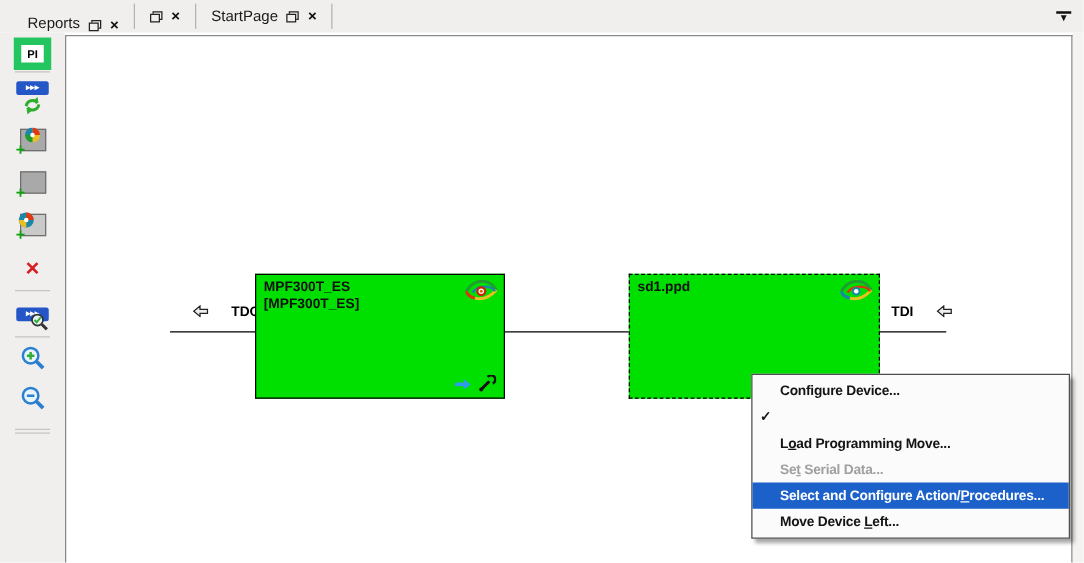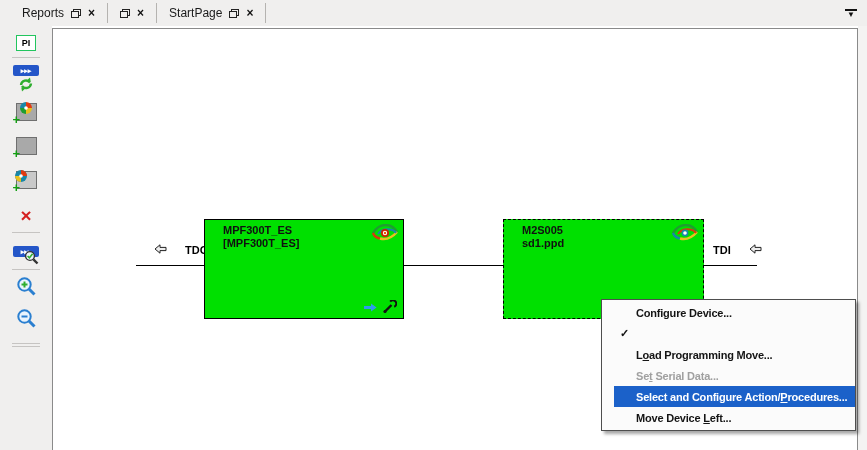--- a/index.html
+++ b/index.html
@@ -10,42 +10,42 @@
   }
   
   .tabbar{
     position:absolute;left:0;top:0;width:867px;height:26px;
     background:#f0efee;display:flex;align-items:center;
   }
   .tab{
     display:flex;align-items:center;gap:7px;height:24px;
     padding:0 12px;font-size:12px;color:#1a1a1a;cursor:default;
   }
-  .tab:first-child{padding-left:22px;}
+  .tab:first-child{padding-left:22px;align-items:flex-end;}
   .tab.active .tab-label{color:#2626cc;}
   .tab-label{white-space:nowrap;}
   .ic-float{position:relative;width:10px;height:9px;display:inline-block;}
   .ic-float::before{content:"";position:absolute;right:0;top:0;width:6px;height:5px;border:1px solid #222;}
   .ic-float::after{content:"";position:absolute;left:0;bottom:0;width:6px;height:5px;border:1px solid #222;background:#f0efee;}
   .ic-close{font-size:12px;font-weight:bold;color:#111;line-height:10px;}
   .tab-sep{width:1px;height:20px;background:#b5b3b0;}
   .tab-overflow{margin-left:auto;margin-right:10px;width:12px;text-align:center;}
   .tab-overflow .bar{display:block;height:2px;background:#111;margin-bottom:1px;}
   .tab-overflow .tri{font-size:8px;color:#111;line-height:6px;display:block;}
   
   .toolbar{
     position:absolute;left:0;top:26px;width:52px;height:424px;
     background:#f0efee;display:flex;flex-direction:column;align-items:center;
     padding-top:6px;box-sizing:border-box;
   }
   .tb-btn{width:34px;display:flex;align-items:center;justify-content:center;position:relative;}
   .tb-sep{width:28px;height:1px;background:#c6c4c2;margin:3px 0;}
   .tb-sep.dbl{margin:1px 0;}
   .pi-box{
-    width:18px;height:14px;border:1px solid #22c55e;background:#fff;
+    width:18px;height:14px;border:6px solid #22c55e;background:#fff;
     font-size:9px;font-weight:bold;color:#000;display:flex;align-items:center;justify-content:center;
   }
   .blue-arrows{
     width:26px;height:11px;background:#2456c8;border-radius:2px;color:#fff;
     font-size:7px;line-height:11px;text-align:center;letter-spacing:0;font-weight:bold;
   }
   .stamp{width:19px;height:16px;background:#a9a9a9;border:1px solid #6f6f6f;position:relative;}
   .plus{
     position:absolute;left:-4px;bottom:-6px;color:#13a013;font-size:13px;font-weight:bold;line-height:12px;
   }
@@ -56,36 +56,36 @@
     background:#ffffff;border:1px solid #8a8a8a;border-bottom:none;box-sizing:border-box;
   }
   .right-gutter{position:absolute;right:0;top:26px;width:9px;height:424px;background:#f4f3f2;}
   .wire{position:absolute;height:1px;background:#000;top:236px;}
   .pin-label{
     position:absolute;top:215px;display:flex;align-items:flex-start;gap:18px;
     font-size:11px;font-weight:bold;color:#000;
   }
   .device{
     position:absolute;top:190px;width:200px;height:100px;background:#00e000;
-    border:1px solid #000;box-sizing:border-box;padding:4px 18px;
+    border:1px solid #000;box-sizing:border-box;padding:4px 6px;
     font-size:11px;font-weight:600;color:#101010;line-height:13px;
   }
   .device.selected{border:1px dashed #000;}
   .device .logo{position:absolute;top:4px;right:5px;}
   .device .status-icons{position:absolute;right:6px;bottom:4px;display:flex;align-items:center;gap:5px;}
   
   .menu{
     position:absolute;left:548px;top:270px;width:255px;z-index:20;
     background:#fbfbfb;border:1px solid #4e4e4e;
     box-shadow:3px 3px 3px rgba(0,0,0,0.35);
     padding:2px 0;box-sizing:border-box;
   }
   .menu-item{
     height:21px;display:flex;align-items:center;padding:0 8px 0 6px;
-    font-size:11px;font-weight:bold;letter-spacing:-0.2px;color:#141414;white-space:nowrap;cursor:default;margin-left:12px;
+    font-size:11px;font-weight:bold;letter-spacing:-0.2px;color:#141414;white-space:nowrap;cursor:default;
   }
   .menu-item .check{width:16px;flex:0 0 16px;font-size:11px;font-weight:bold;}
   .menu-item.disabled{color:#a0a0a0;}
   .menu-item.highlight{background:#1b61c9;color:#fff;}
   .menu-item .key{text-decoration:underline;text-underline-offset:1px;}
 </style>
 </head>
 <body>
 
 <div class="tabbar">
@@ -226,21 +226,20 @@
       </svg>
       <svg width="15" height="14" viewBox="0 0 15 14">
         <path d="M2.5,12 L9.5,5" stroke="#111" stroke-width="2.4" fill="none"></path>
         <path d="M8.2,1.6 a3.4,3.4 0 1 1 4,5.2" stroke="#111" stroke-width="2" fill="none"></path>
         <circle cx="3" cy="11.5" r="1.6" fill="#111"></circle>
       </svg>
     </div>
   </div>
 
   <div class="device selected" style="left:450px;width:201px">
-    <div>M2S005</div>
     <div>sd1.ppd</div>
     <svg class="logo" width="26" height="17" viewBox="0 0 26 17">
       <path d="M1,9 Q6,0.8 14,1 Q21,1.2 25,8" stroke="#1f9e30" fill="none" stroke-width="2.4"></path>
       <path d="M1,9 Q2.5,13.5 8,14.5" stroke="#1887a8" fill="none" stroke-width="2.4"></path>
       <path d="M8,14.5 Q17,17 25,8" stroke="#e8c020" fill="none" stroke-width="2.4"></path>
       <path d="M6,10 Q10,4.5 18,5.5 Q22.5,6.2 24,9" stroke="#d43a10" fill="none" stroke-width="2"></path>
       <circle cx="13" cy="9" r="3.4" fill="#1887a8"></circle>
       <circle cx="13" cy="9" r="1.8" fill="#ffffff"></circle>
     </svg>
   </div>

